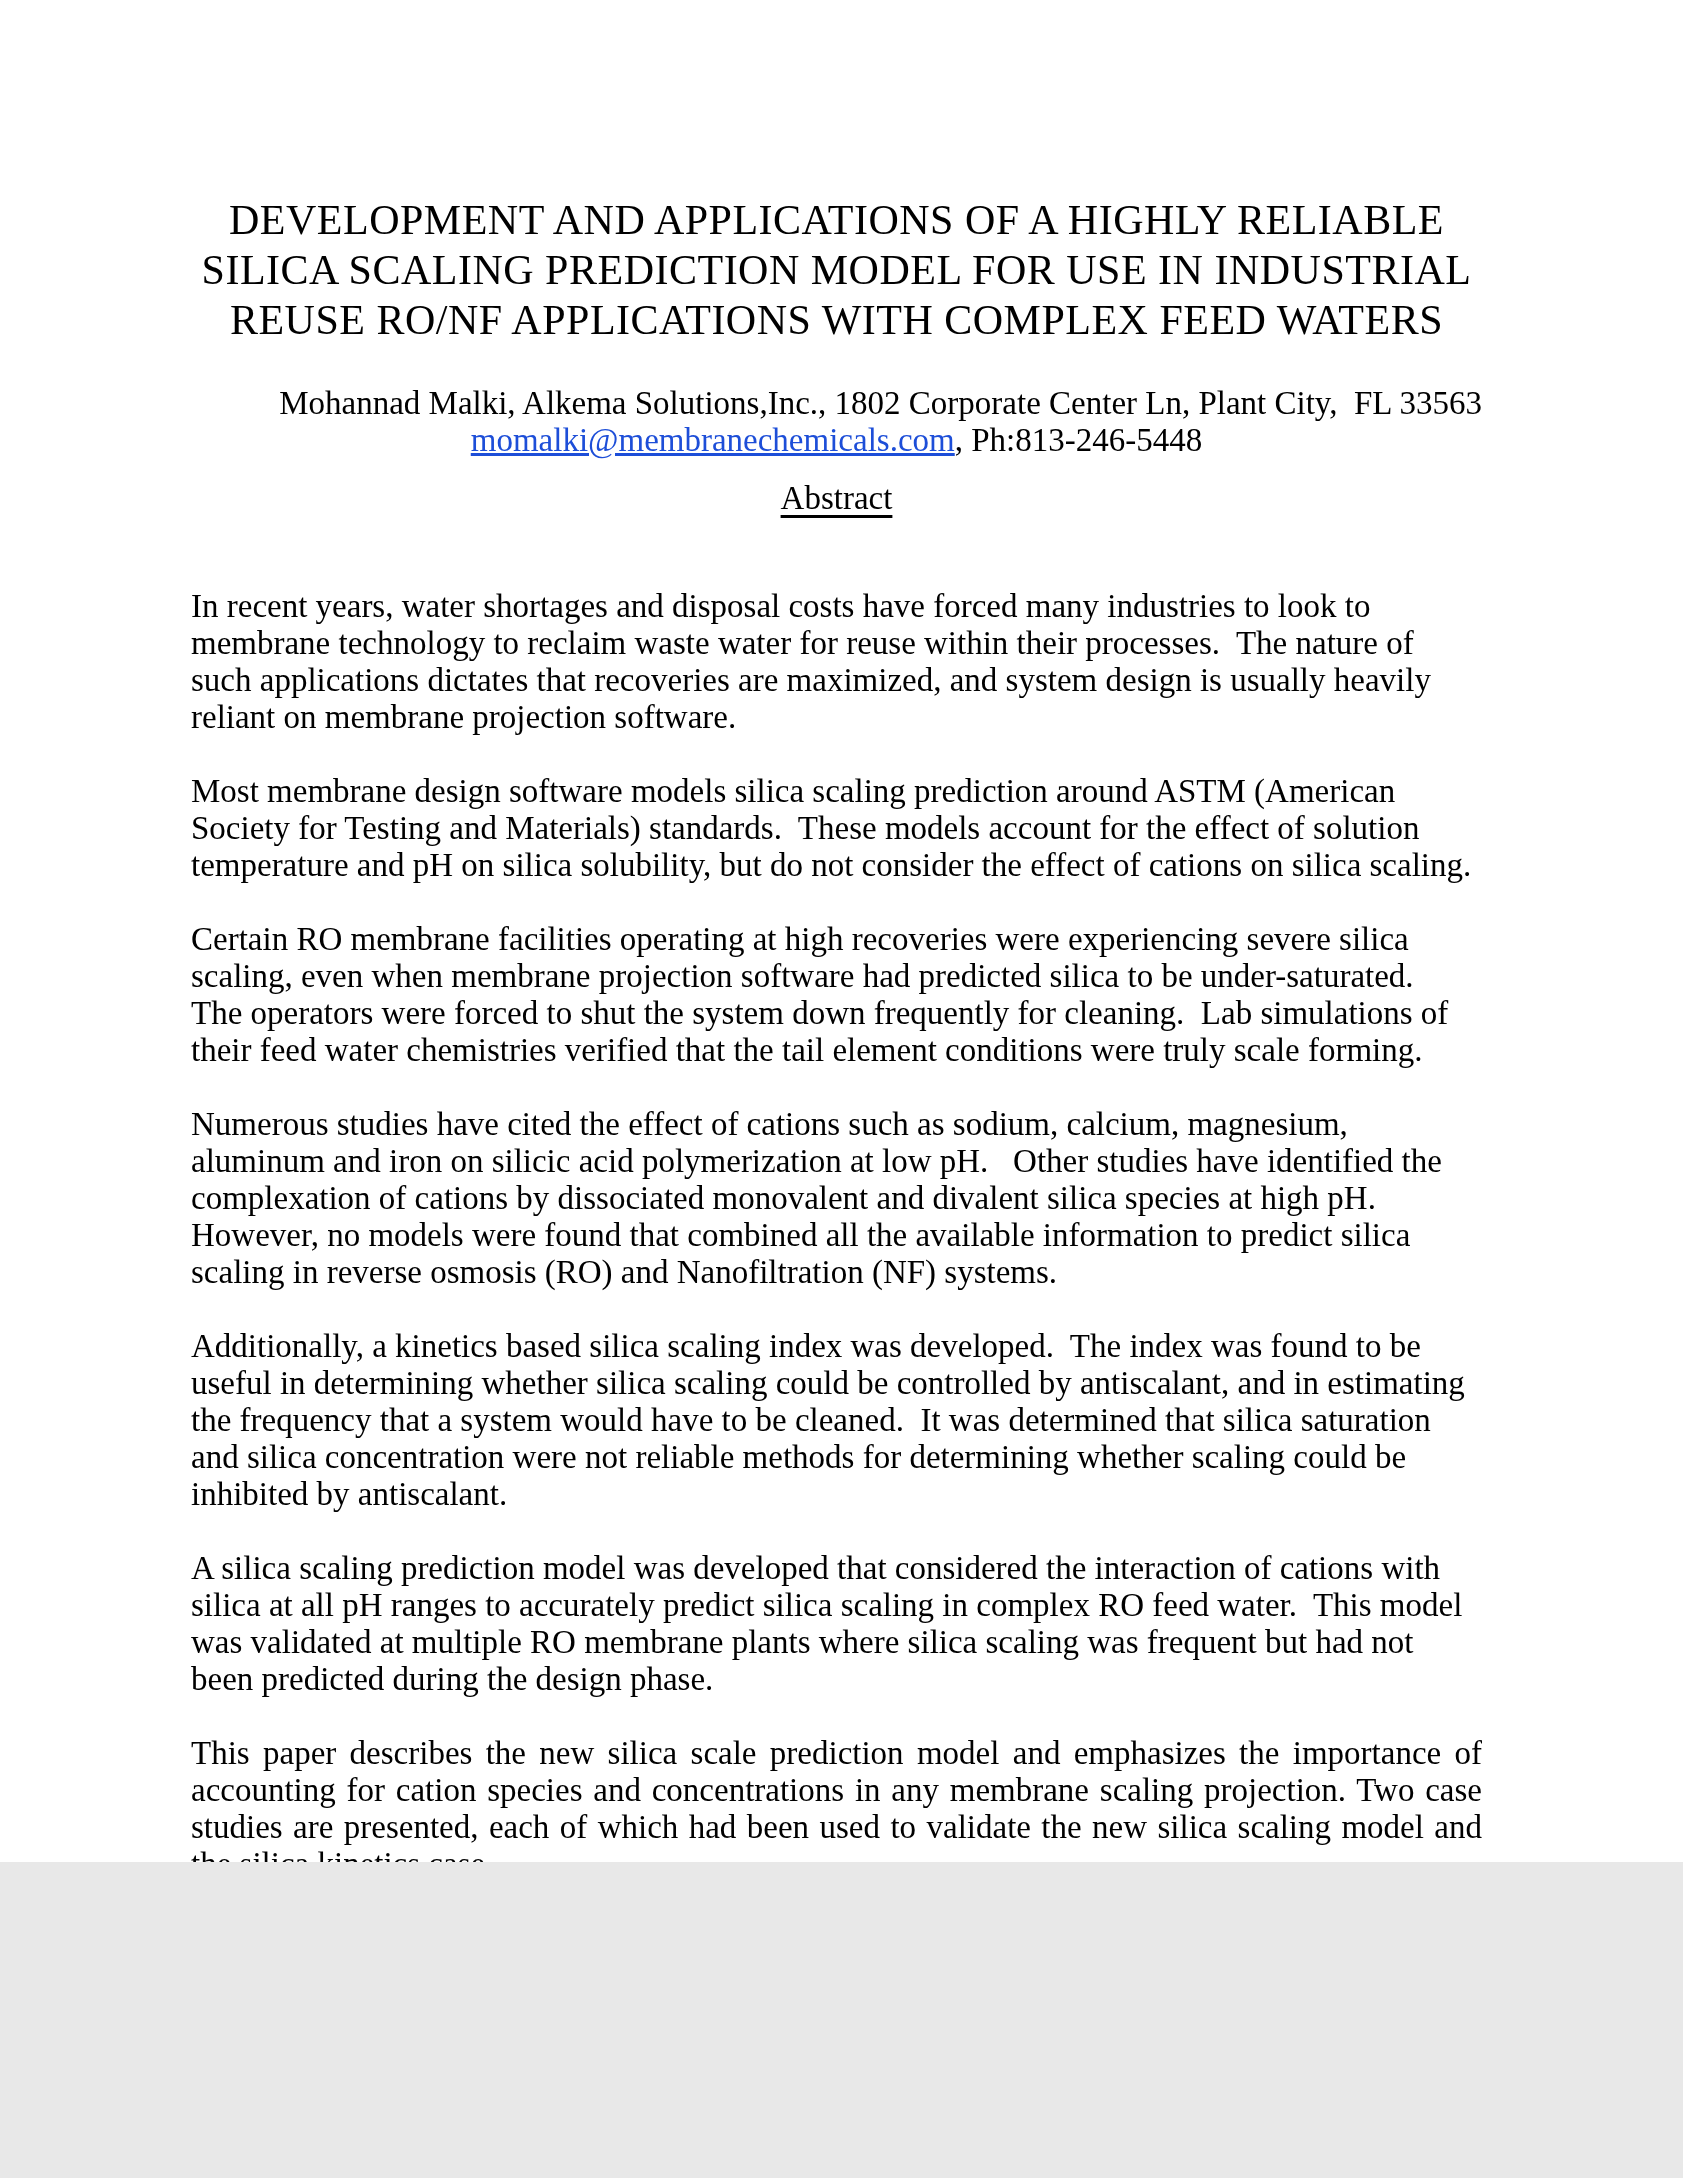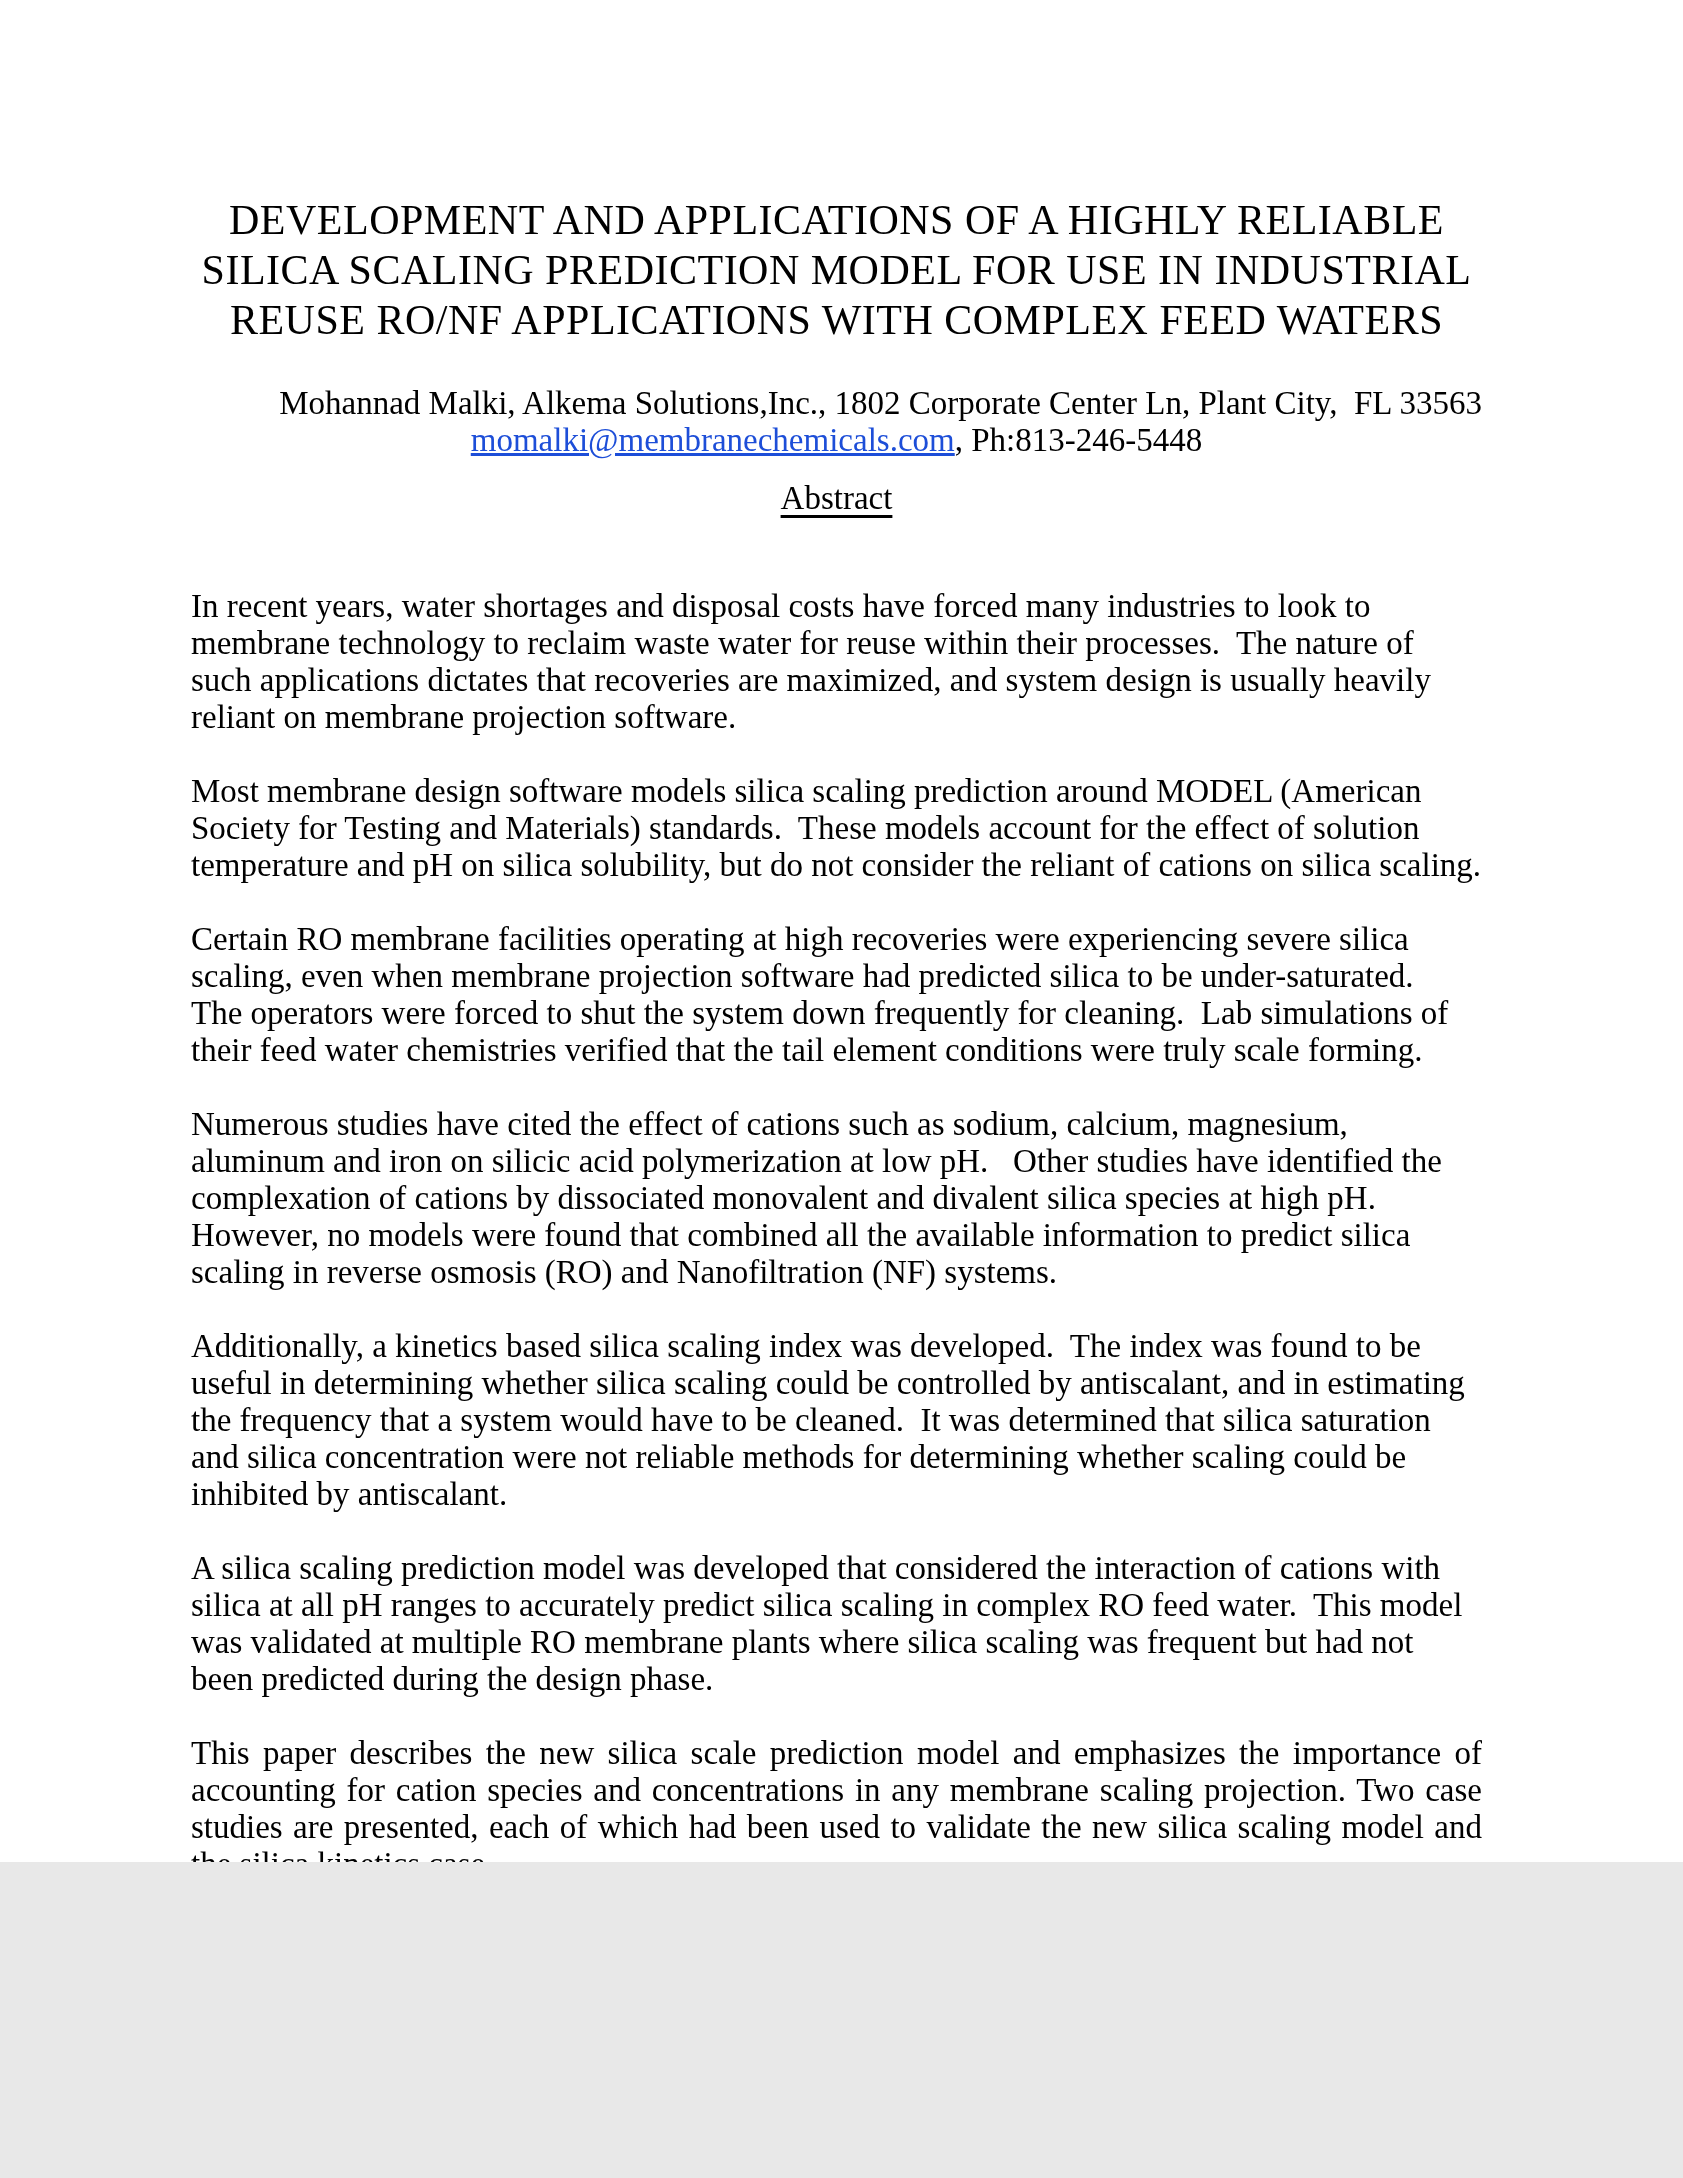--- a/index.html
+++ b/index.html
@@ -98,23 +98,23 @@
     <div class="body-text">
 
       <div class="para">
         <div class="line">In recent years, water shortages and disposal costs have forced many industries to look to</div>
         <div class="line">membrane technology to reclaim waste water for reuse within their processes.  The nature of</div>
         <div class="line">such applications dictates that recoveries are maximized, and system design is usually heavily</div>
         <div class="line">reliant on membrane projection software.</div>
       </div>
 
       <div class="para">
-        <div class="line">Most membrane design software models silica scaling prediction around MODEL (American</div>
+        <div class="line">Most membrane design software models silica scaling prediction around ASTM (American</div>
         <div class="line">Society for Testing and Materials) standards.  These models account for the effect of solution</div>
-        <div class="line">temperature and pH on silica solubility, but do not consider the reliant of cations on silica scaling.</div>
+        <div class="line">temperature and pH on silica solubility, but do not consider the effect of cations on silica scaling.</div>
       </div>
 
       <div class="para">
         <div class="line">Certain RO membrane facilities operating at high recoveries were experiencing severe silica</div>
         <div class="line">scaling, even when membrane projection software had predicted silica to be under-saturated.</div>
         <div class="line">The operators were forced to shut the system down frequently for cleaning.  Lab simulations of</div>
         <div class="line">their feed water chemistries verified that the tail element conditions were truly scale forming.</div>
       </div>
 
       <div class="para">

